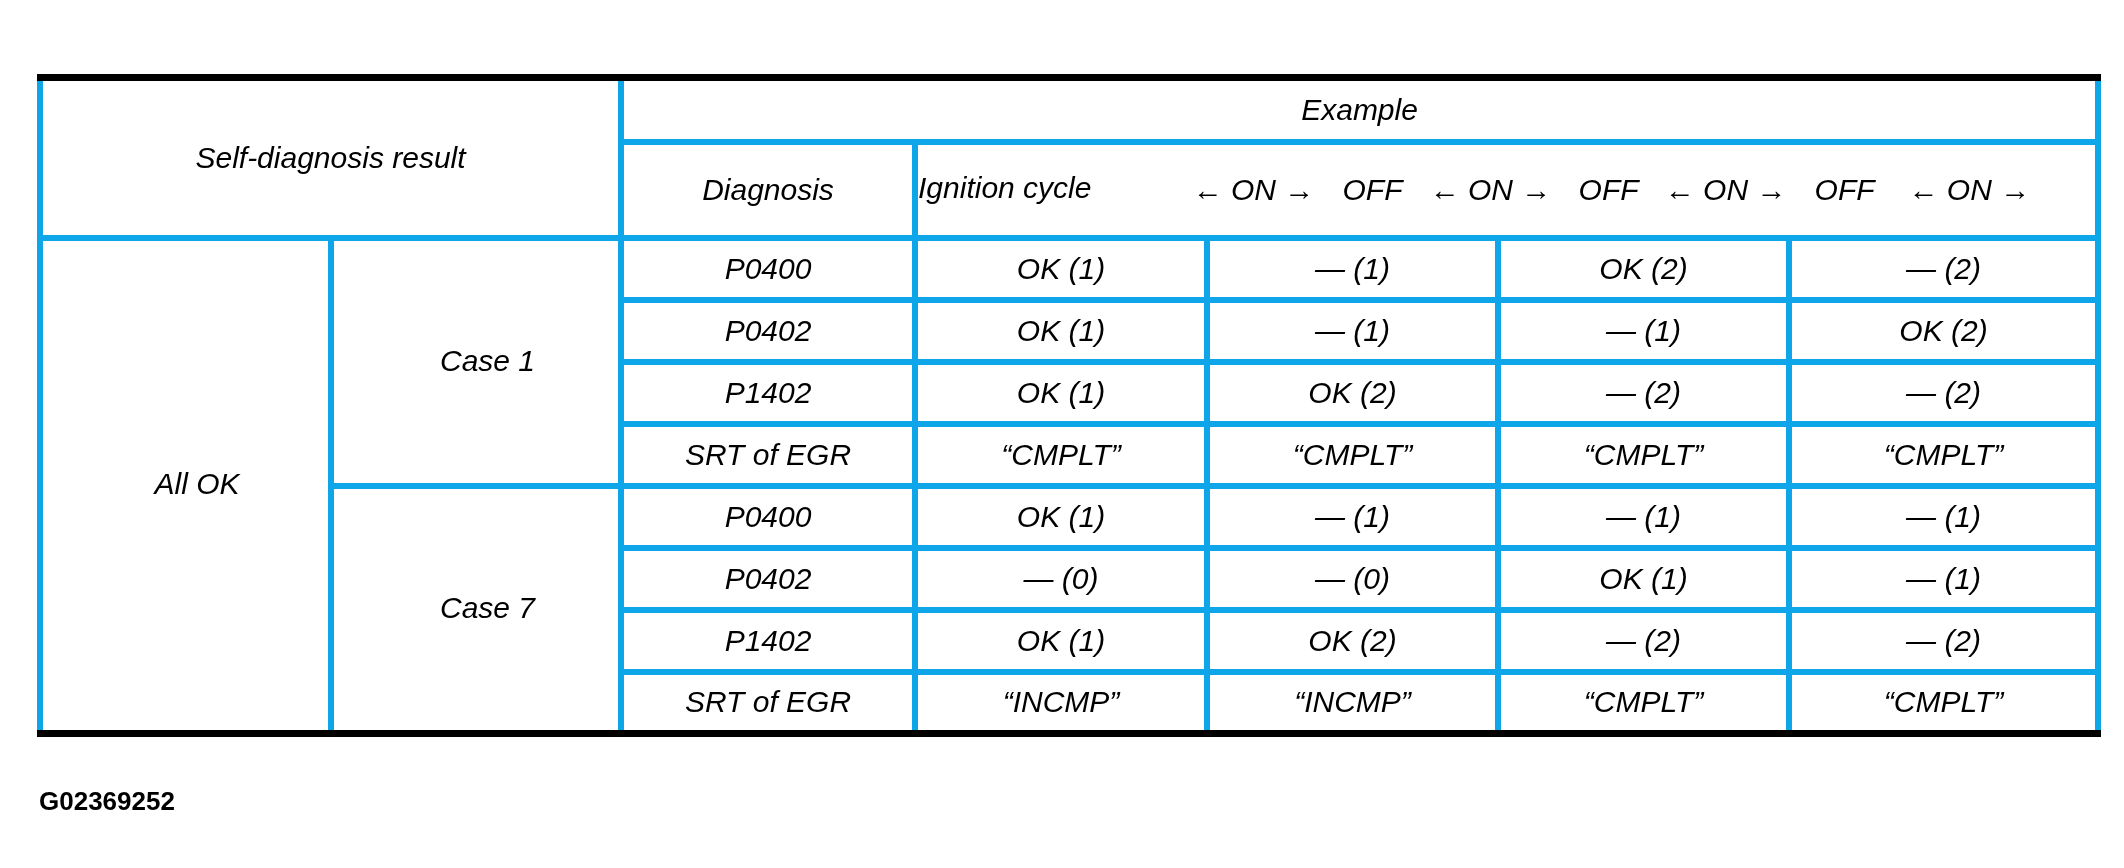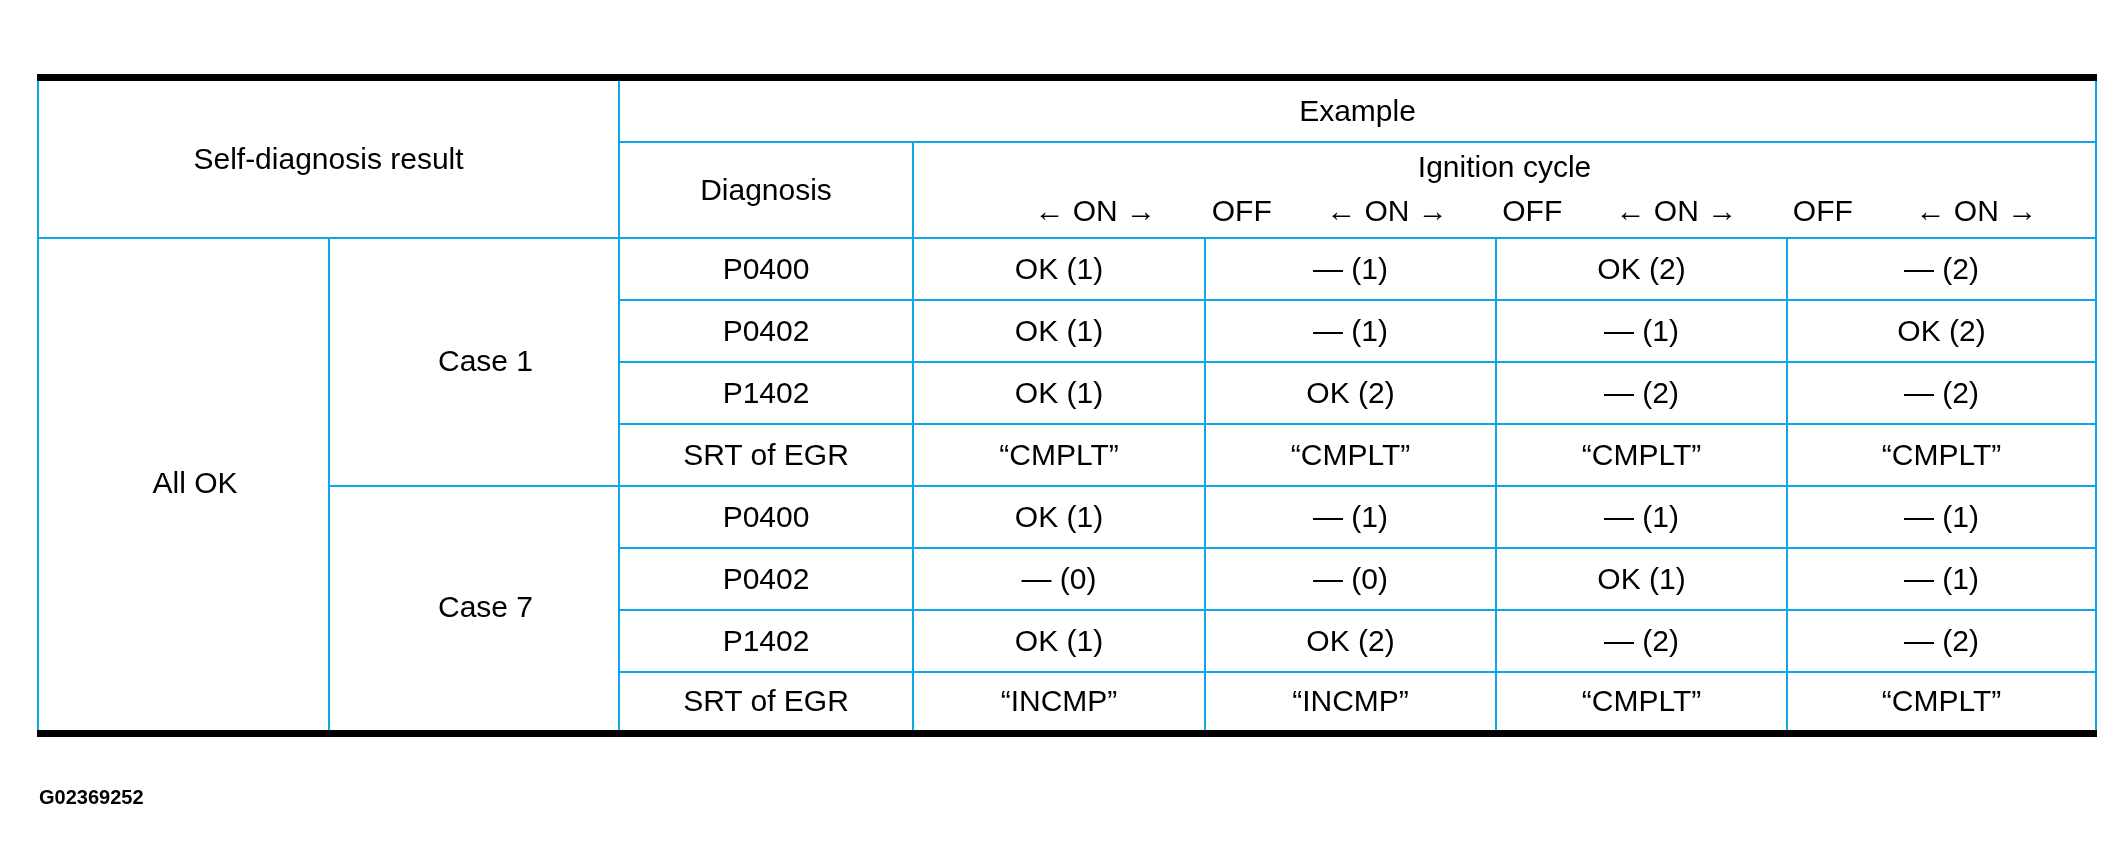--- a/index.html
+++ b/index.html
@@ -16,47 +16,48 @@
     position: absolute; left: 37px; top: 74px;
     width: 2058px;
     border-collapse: collapse;
     table-layout: fixed;
     border-top: 7px solid #000;
     border-bottom: 7px solid #000;
     border-left: 0; border-right: 0;
     font-size: 30px;
   }
   table.diag td {
-    border: 2px solid #0ea5e9;
+    border: 6px solid #0ea5e9;
     padding: 0;
     text-align: center;
     vertical-align: middle;
     overflow: hidden;
     white-space: nowrap;
+    font-style: italic;
   }
   td.no-l { border-left: none; }
   td.no-r { border-right: none; }
 
   tr.hr1 { height: 64px; }
   tr.hr2 { height: 96px; }
   tr.body-row { height: 62px; }
 
   td.c-result, td.c-case {
     vertical-align: top;
   }
   td.c-result .top-label, td.c-case .top-label {
     display: block;
     height: 62px;
     line-height: 60px;
     padding-left: 23px;
   }
 
   td.c-ignition .ign-wrap {
     display: flex;
-    flex-direction: column;
+    flex-direction: row;
     justify-content: center;
     gap: 8px;
     height: 100%;
   }
   .ign-label { text-align: center; line-height: 34px; }
   .ign-seq {
     position: relative;
     height: 38px;
     width: 100%;
     margin-left: 36px;
@@ -66,21 +67,21 @@
     top: 0;
     transform: translateX(-50%);
     white-space: nowrap;
     line-height: 38px;
   }
 
   .fig-code {
     position: absolute;
     left: 39px;
     top: 786px;
-    font-size: 20px;
+    font-size: 26px;
     font-weight: bold;
     letter-spacing: 0px;
   }
 </style>
 </head>
 <body>
 
 <div class="page">
 
   <table class="diag">

